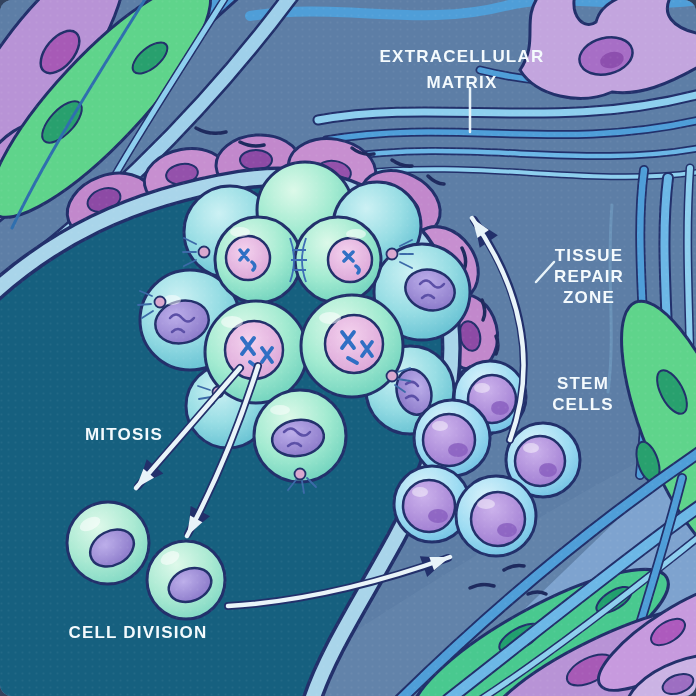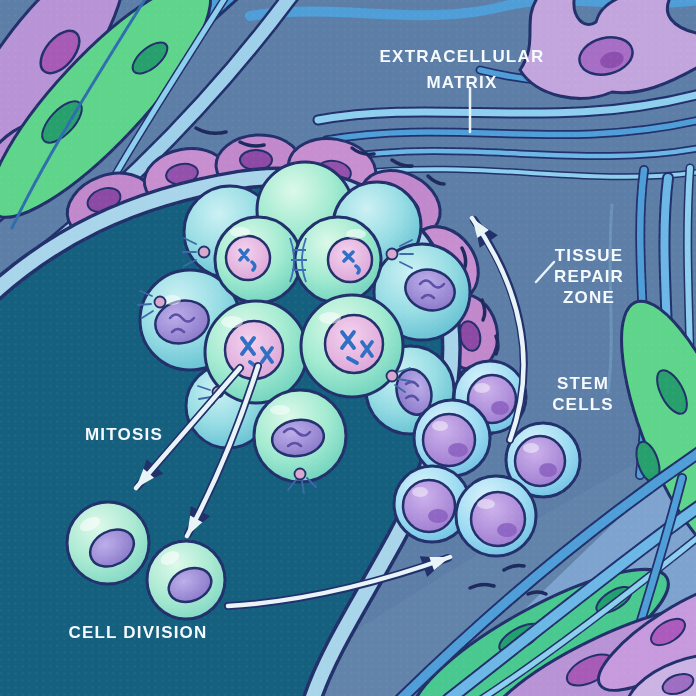--- a/index.html
+++ b/index.html
@@ -2,20 +2,21 @@
 <html style="--bg: #5d7ea6; --wound: #16607f; --membrane: #a9d5ea; --outline: #22306b; --label: #f4fafd; --arrow: #e9f4f9; --cell_mint: #a3ebd1; --cell_cyan: #97dde4; --nucleus_pink: #e3afdf; --chromosome_blue: #2f6fc4; --nucleus_purple: #998ad4; --stem_body: #9cdbf2; --stem_nucleus: #af90dc; --nucleolus: #8a5fc0; --pink_cell: #c288cc; --pink_cell_nucleus: #8d4aa5; --fiber_blue: #4f9ed8; --fiber_light: #8ecfee; --fiber_green: #5fd48b; --green_cell_nucleus: #28a06e; --spindle_purple: #b893d6; --spindle_purple_nucleus: #a75ab6;"><head>
 <meta charset="utf-8">
 <style>
   html,body{margin:0;padding:0;background:#33435e;}
   .stage{
     position:relative;
     width:696px;height:696px;
     overflow:hidden;
     font-family:"Liberation Sans", sans-serif;
     background:var(--bg,#5d7ea6);
+    border-radius:12px;
   }
   svg{display:block}
   .lbl{
     font-family:"Liberation Sans", sans-serif;
     font-weight:bold;
     font-size:17px;
     letter-spacing:1.2px;
     fill:var(--label,#f4fafd);
     text-anchor:middle;
   }

